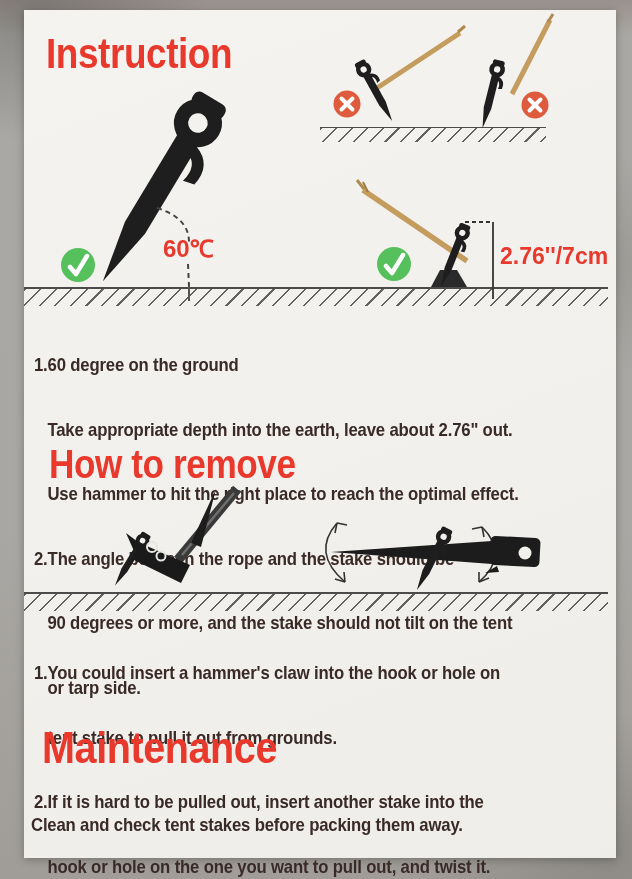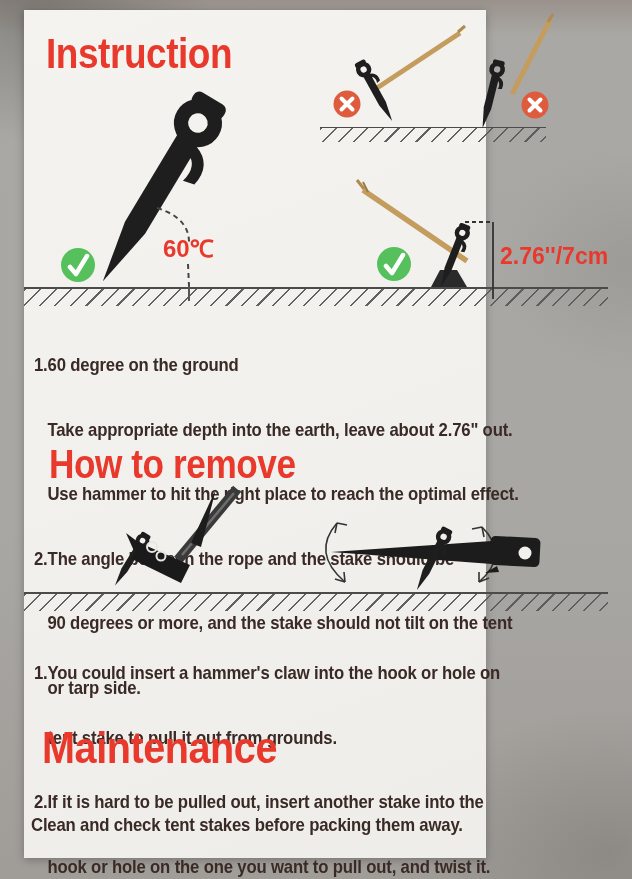--- a/index.html
+++ b/index.html
@@ -6,21 +6,21 @@
   body{
     width:632px;height:879px;position:relative;overflow:hidden;
     font-family:"Liberation Sans",sans-serif;
     background:
       radial-gradient(280px 200px at 6% 2%, rgba(55,55,52,.30), transparent 62%),
       radial-gradient(320px 240px at 96% 97%, rgba(70,68,64,.22), transparent 60%),
       radial-gradient(200px 160px at 100% 30%, rgba(120,118,112,.25), transparent 70%),
       linear-gradient(180deg,#99918c 0%, #aaa8a4 4%, #a9a7a3 60%, #a09d99 100%);
   }
   .paper{
-    position:absolute;left:24px;top:10px;width:462px;height:848px;
+    position:absolute;left:24px;top:10px;width:592px;height:848px;
     background:linear-gradient(160deg,#f4f3f0 0%, #f1f0ed 55%, #eeede9 100%);
     box-shadow:0 2px 8px rgba(40,40,38,.35);
   }
   .abs{position:absolute;}
   .title{
     font-weight:700;color:#e8392c;letter-spacing:-.5px;
     transform:scaleX(.88);transform-origin:0 0;white-space:pre;line-height:1.05;
   }
   #title-instruction{left:22px;top:22px;font-size:42px;}
   #title-remove{left:25px;top:433px;font-size:40px;}

